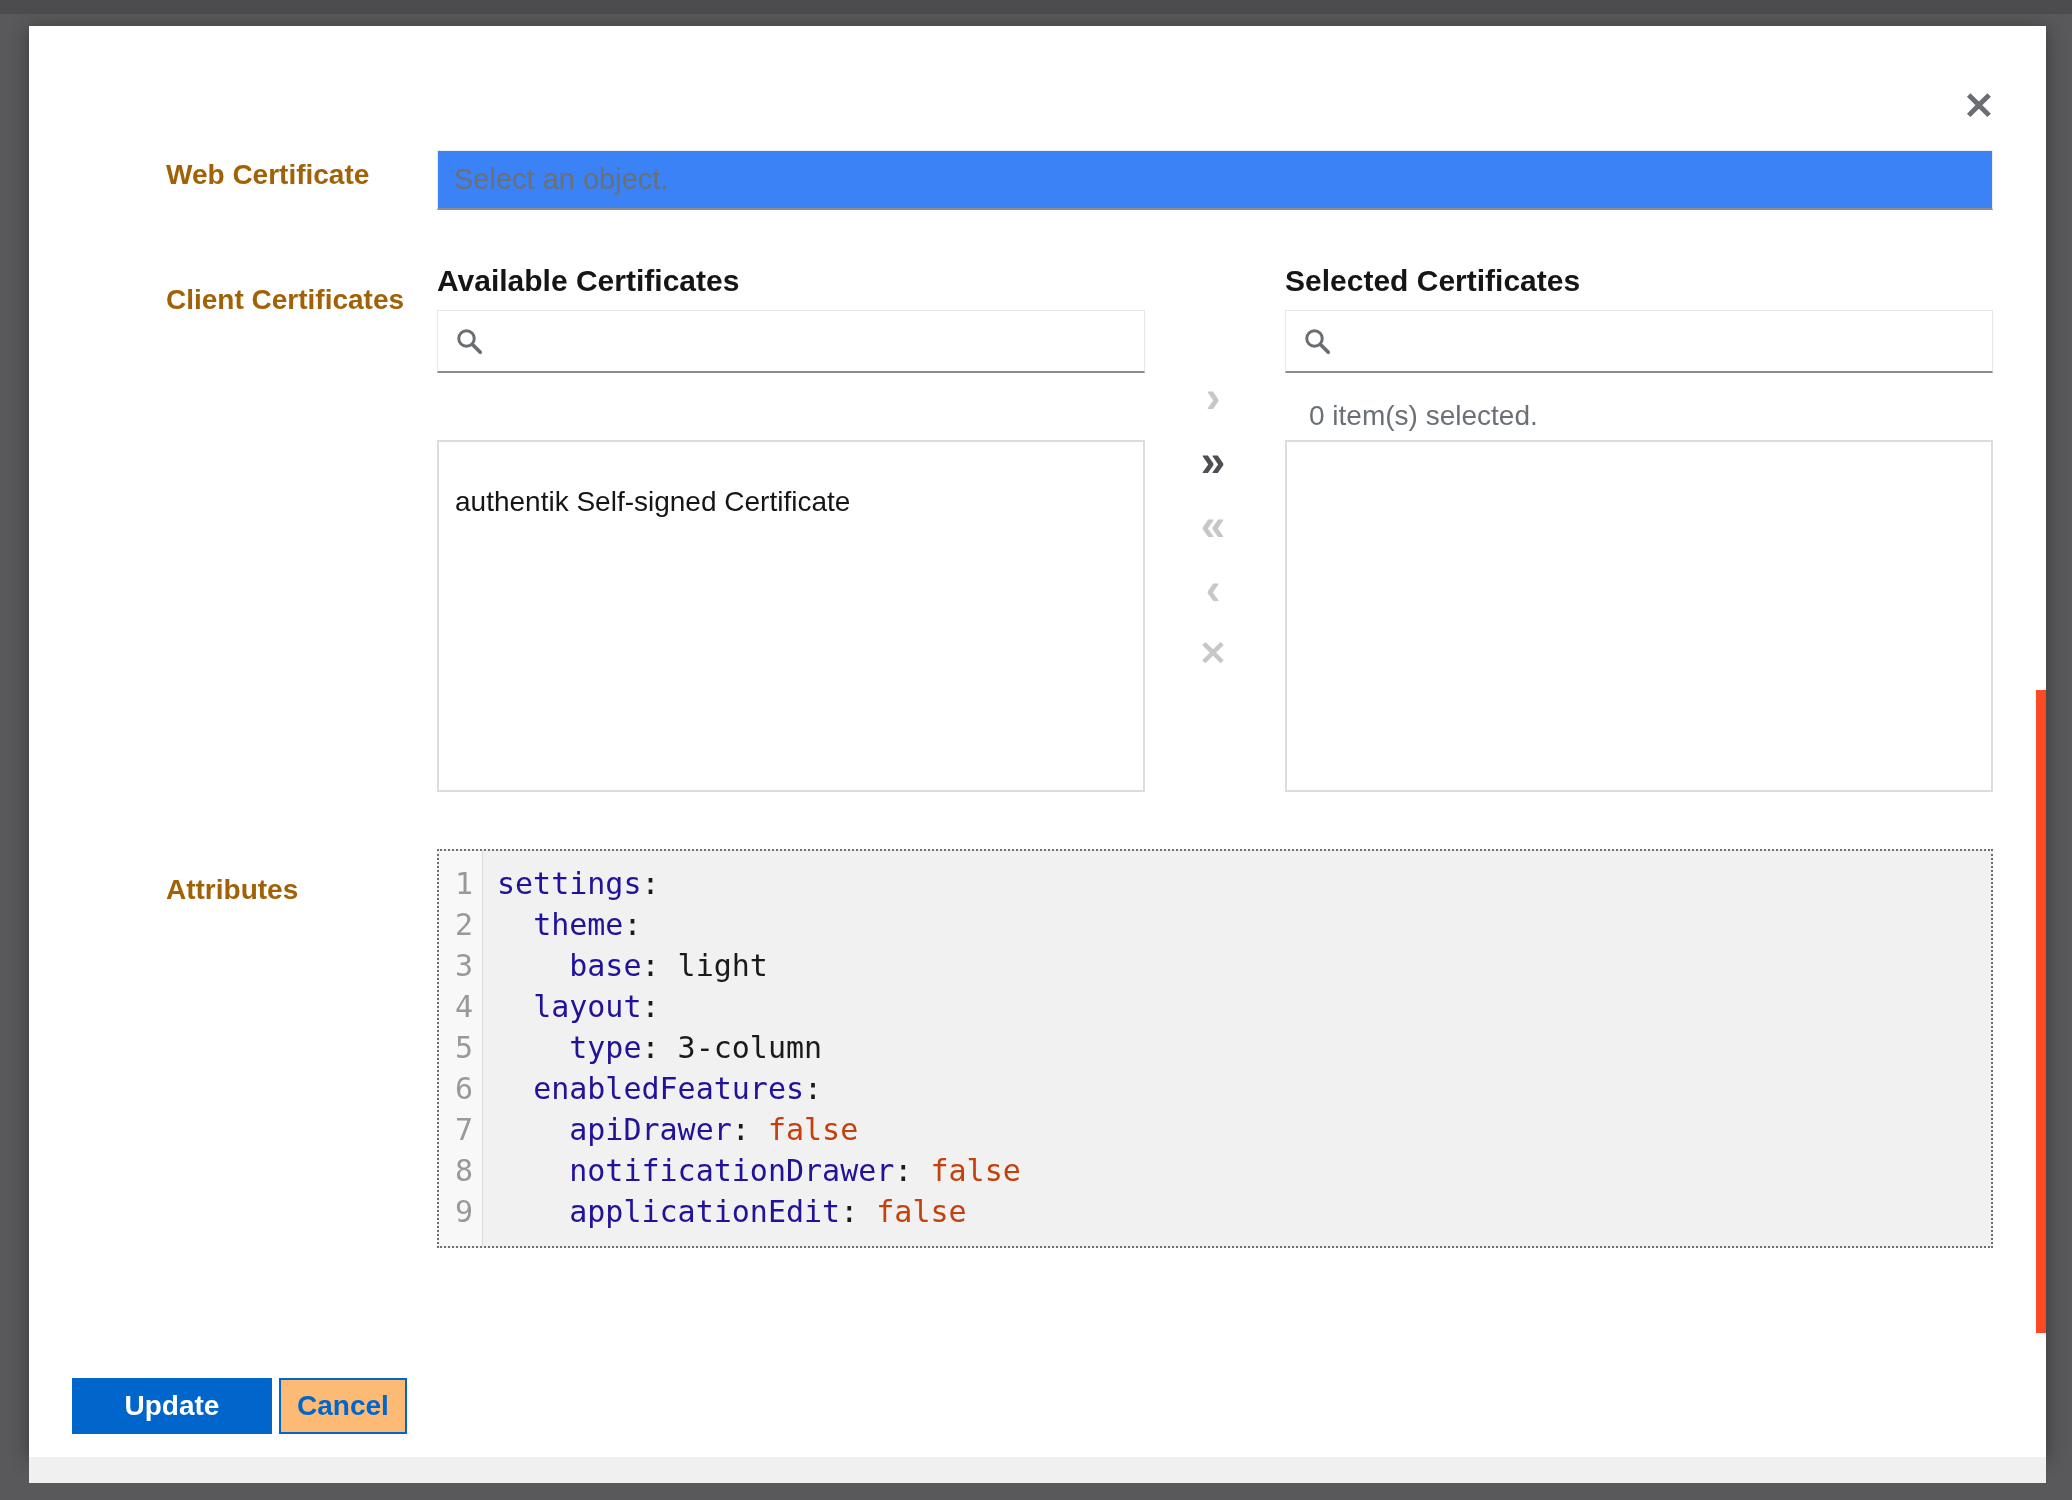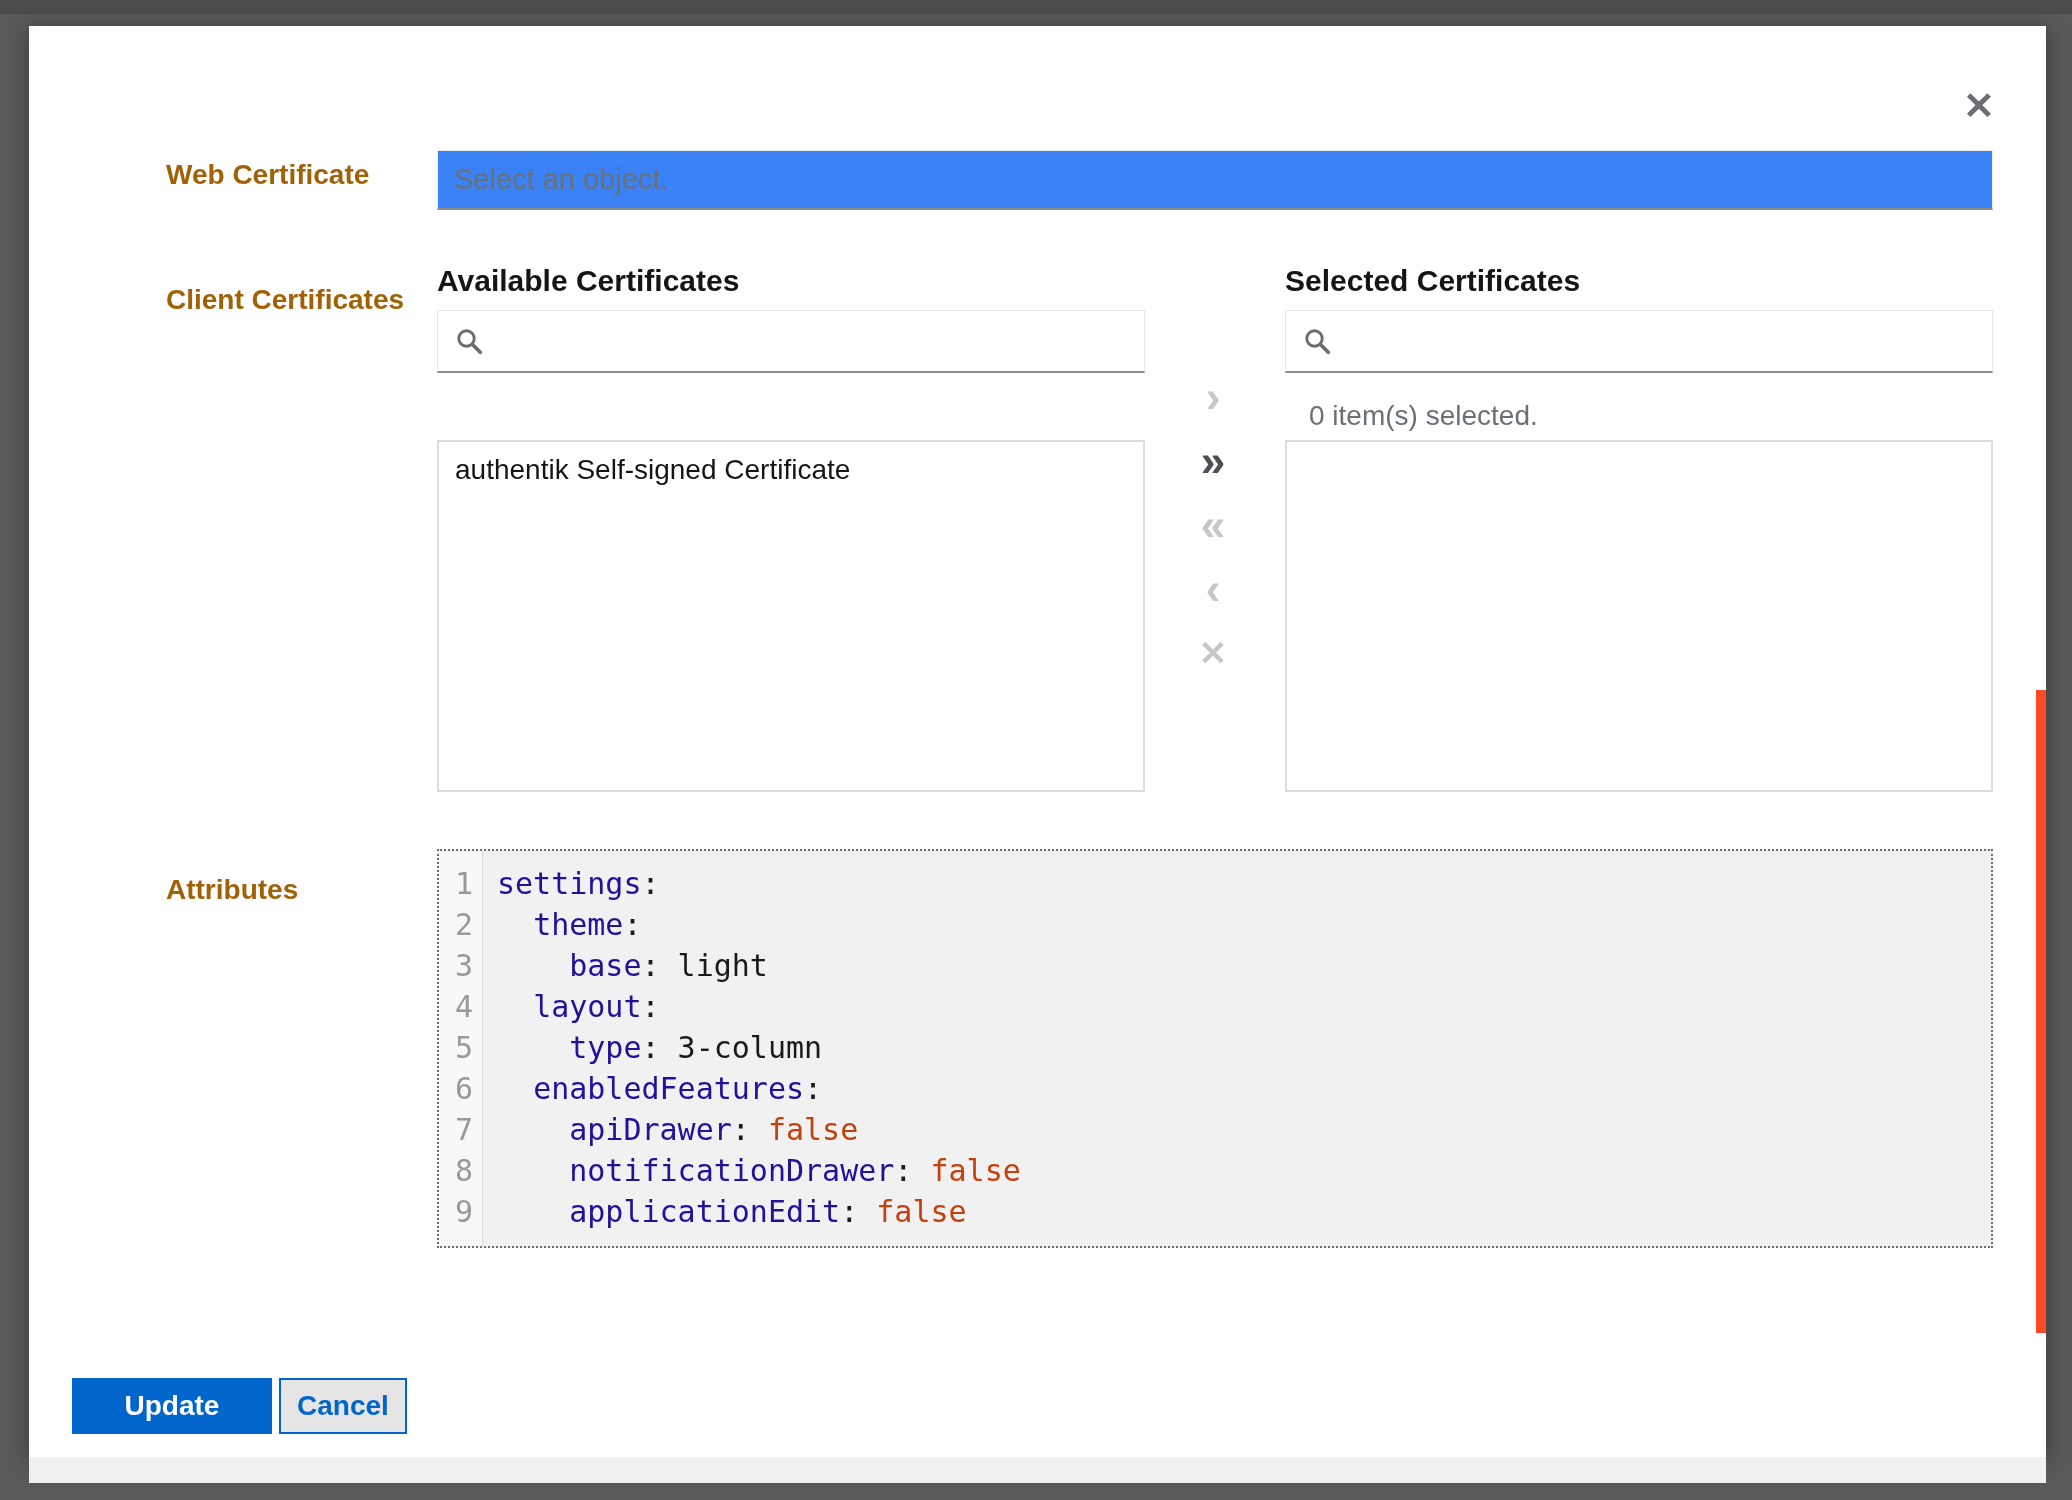--- a/index.html
+++ b/index.html
@@ -43,21 +43,21 @@
   .search-box input { flex:1; border:none; outline:none; height:100%; font-size:28px;
                       padding-left:14px; color:#151515; background:transparent;
                       font-family:"Liberation Sans", sans-serif; }
 
   .status-text { position:absolute; left:1256px; top:374px; font-size:28px; color:#6a7075;margin-left:24px; }
 
   .list-box { position:absolute; top:414px; width:708px; height:352px; background:#fff;
               border:2px solid #dadcdd; overflow:hidden; }
   .list-available { left:408px; }
   .list-selected  { left:1256px; }
-  .list-item { font-size:28px; color:#151515; padding:12px 16px; cursor:pointer; }
+  .list-item { font-size:28px; color:#151515; padding:12px 16px; cursor:pointer;margin-top:32px; }
 
   .transfer-col { position:absolute; left:1146px; top:351px; width:76px;
                   display:flex; flex-direction:column; align-items:center; }
   .transfer-btn { width:76px; height:40px; margin-bottom:24px; border:none; background:transparent;
                   cursor:pointer; font-weight:700; text-align:center; line-height:40px;
                   font-family:"Liberation Sans", sans-serif; }
   .t-chev  { font-size:44px; }
   .t-x     { font-size:34px; }
   .t-off   { color:#c5c7c9; }
   .t-on    { color:#4c4f54; }
@@ -75,21 +75,21 @@
   .code-text .sep { color:#1a1a1a; }
   .code-text .vplain { color:#1a1a1a; }
   .code-text .vkw { color:#c2410c; }
 
   .help-text { position:absolute; left:408px; top:1242px; width:1560px; font-size:27px;
                color:#151515; }
 
   .btn { position:absolute; top:1352px; height:56px; border-radius:0; font-size:28px;
          font-weight:600; cursor:pointer; font-family:"Liberation Sans", sans-serif; }
   .btn-update { left:43px; width:200px; background:#0066cc; color:#ffffff; border:none; }
-  .btn-cancel { left:250px; width:128px; background:#e5e5e5; color:#0066cc;
+  .btn-cancel { left:250px; width:128px; background:#fdba74; color:#0066cc;
                 border:2px solid #0066cc; }
 </style>
 </head>
 <body>
 
 <div class="stage">
   <div class="overlay-topbar"></div>
 
   <div class="modal">
     <button class="close-btn">

